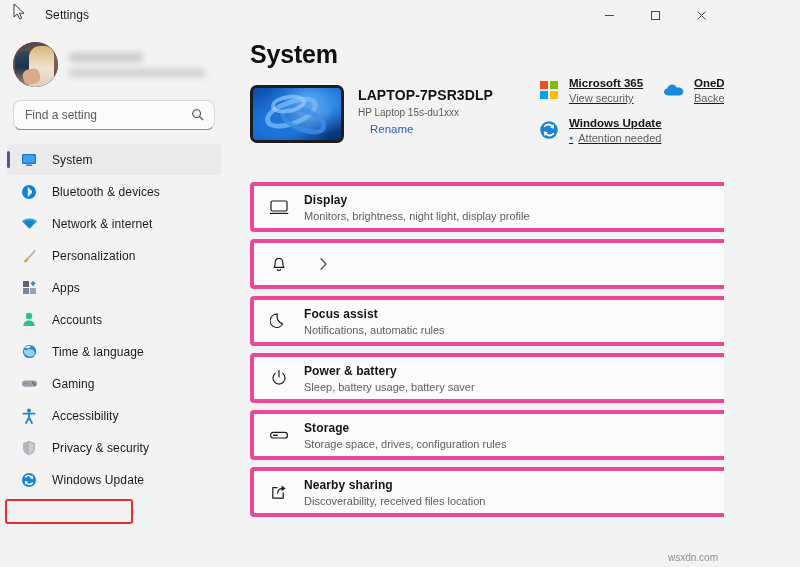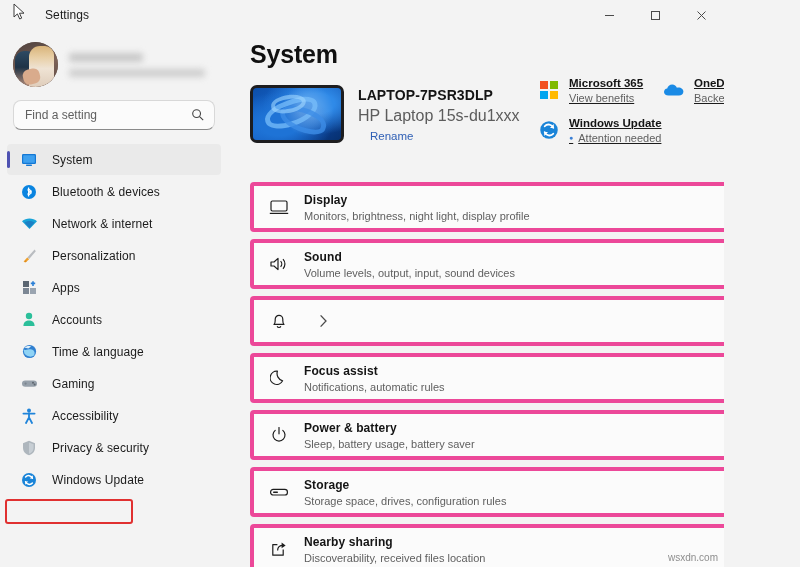--- a/index.html
+++ b/index.html
@@ -131,21 +131,21 @@
   }
   .devicethumb .swirl1 { position: absolute; left: 12%; top: 24%; width: 62%; height: 50%;
     border: 5px solid rgba(120,190,250,.75); border-radius: 50% 40% 55% 45%; transform: rotate(-18deg); }
   .devicethumb .swirl2 { position: absolute; left: 30%; top: 38%; width: 55%; height: 46%;
     border: 5px solid rgba(60,140,230,.8); border-radius: 45% 55% 40% 60%; transform: rotate(16deg); }
   .devicethumb .swirl3 { position: absolute; left: 20%; top: 14%; width: 40%; height: 34%;
     border: 4px solid rgba(160,215,255,.6); border-radius: 55% 45% 60% 40%; transform: rotate(-6deg); }
 
   .deviceinfo { position: absolute; left: 130px; top: 18px; }
   .devicename { font-size: 14px; font-weight: bold; color: #141414; letter-spacing: .1px; }
-  .devicemodel { font-size: 16px; color: #5c5c5c; margin-top: 4px; }
+  .devicemodel { font-size: 10px; color: #5c5c5c; margin-top: 4px; }
   .devicerename { font-size: 11.5px; color: #2f5fb5; margin-top: 5px; padding-left: 12px; }
 
   .statustiles { position: absolute; left: 310px; top: 8px; width: 250px; }
   .tilerow { display: flex; text-decoration: underline; }
   .tile { display: flex; align-items: flex-start; gap: 9px; width: 128px; }
   .tile .ticon { width: 22px; height: 22px; flex: none; display: flex; align-items: center; justify-content: center; margin-top: 2px; }
   .tile .ttitle { font-size: 11.5px; font-weight: bold; color: #141414; }
   .tile .tsub { font-size: 11px; color: #5f5f5f; margin-top: 3px; }
   .tile .tsub.attention::before {
     content: "\25CF"; color: #3a7fd5; font-size: 7px; vertical-align: 2px; margin-right: 5px;
@@ -384,21 +384,21 @@
             <div class="ticon">
               <div class="mslogo">
                 <i style="background:#f25022"></i>
                   <i style="background:#7fba00"></i>
                 <i style="background:#00a4ef"></i>
                   <i style="background:#ffb900"></i>
               </div>
             </div>
             <div>
               <div class="ttitle">Microsoft 365</div>
-              <div class="tsub">View benefits</div>
+              <div class="tsub">View security</div>
             </div>
           </div>
           <div class="tile">
             <div class="ticon">
               <svg width="22" height="14" viewBox="0 0 22 14">
                 <path d="M5.6 12.6 C2.6 12.6 1 10.8 1 9 C1 7.2 2.4 5.8 4.2 5.6 C4.6 3.2 6.7 1.4 9.2 1.4 C11.4 1.4 13.3 2.8 13.9 4.8 C14.4 4.5 15 4.4 15.6 4.4 C18.2 4.4 20.4 6.2 20.4 8.6 C20.4 11 18.4 12.6 16 12.6 Z" fill="#1a8ae5"></path>
               </svg>
             </div>
             <div>
               <div class="ttitle">OneDrive</div>
@@ -438,37 +438,20 @@
           <div class="ctitle">Display</div>
           <div class="csub">Monitors, brightness, night light, display profile</div>
         </div>
         <div class="chev">
           <svg width="9" height="14" viewBox="0 0 9 14">
               <path d="M1.6 1.4 L7 7 L1.6 12.6" fill="none" stroke="#4a4a4a" stroke-width="1.3"></path>
             </svg>
         </div>
       </div>
 
-      <div class="card">
-        <div class="cicon">
-          <svg width="20" height="16" viewBox="0 0 20 16">
-            <path d="M2 6 L5 6 L9 2.4 L9 13.6 L5 10 L2 10 Z" fill="none" stroke="#1d1d1d" stroke-width="1.2" stroke-linejoin="round"></path>
-            <path d="M11.6 5.2 A4 4 0 0 1 11.6 10.8 M14 3.2 A7 7 0 0 1 14 12.8" fill="none" stroke="#1d1d1d" stroke-width="1.2"></path>
-          </svg>
-        </div>
-        <div class="ctext">
-          <div class="ctitle">Sound</div>
-          <div class="csub">Volume levels, output, input, sound devices</div>
-        </div>
-        <div class="chev">
-          <svg width="9" height="14" viewBox="0 0 9 14">
-              <path d="M1.6 1.4 L7 7 L1.6 12.6" fill="none" stroke="#4a4a4a" stroke-width="1.3"></path>
-            </svg>
-        </div>
-      </div>
 
       <div class="card">
         <div class="cicon">
           <svg width="18" height="18" viewBox="0 0 18 18">
             <path d="M4 12.4 C4 12.4 5.2 11.4 5.2 8.6 L5.2 7.2 A3.8 3.8 0 0 1 12.8 7.2 L12.8 8.6 C12.8 11.4 14 12.4 14 12.4 Z" fill="none" stroke="#1d1d1d" stroke-width="1.2" stroke-linejoin="round"></path>
             <path d="M7.2 14.2 A1.9 1.9 0 0 0 10.8 14.2" fill="none" stroke="#1d1d1d" stroke-width="1.2"></path>
           </svg>
         </div>
         <div class="chev">
           <svg width="9" height="14" viewBox="0 0 9 14">

